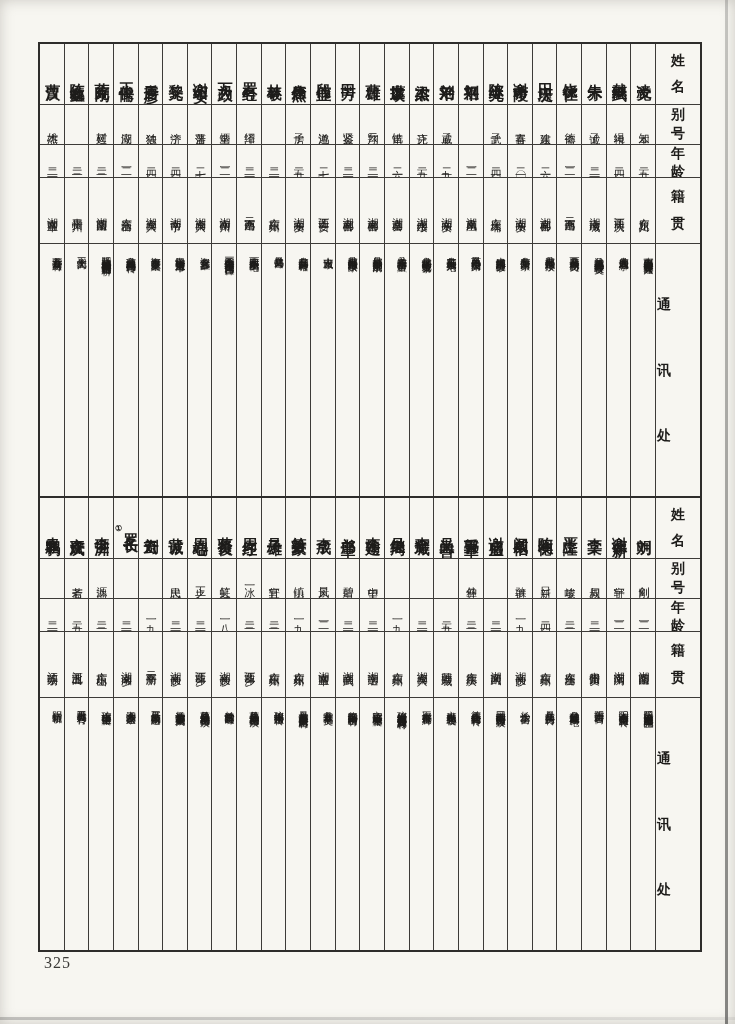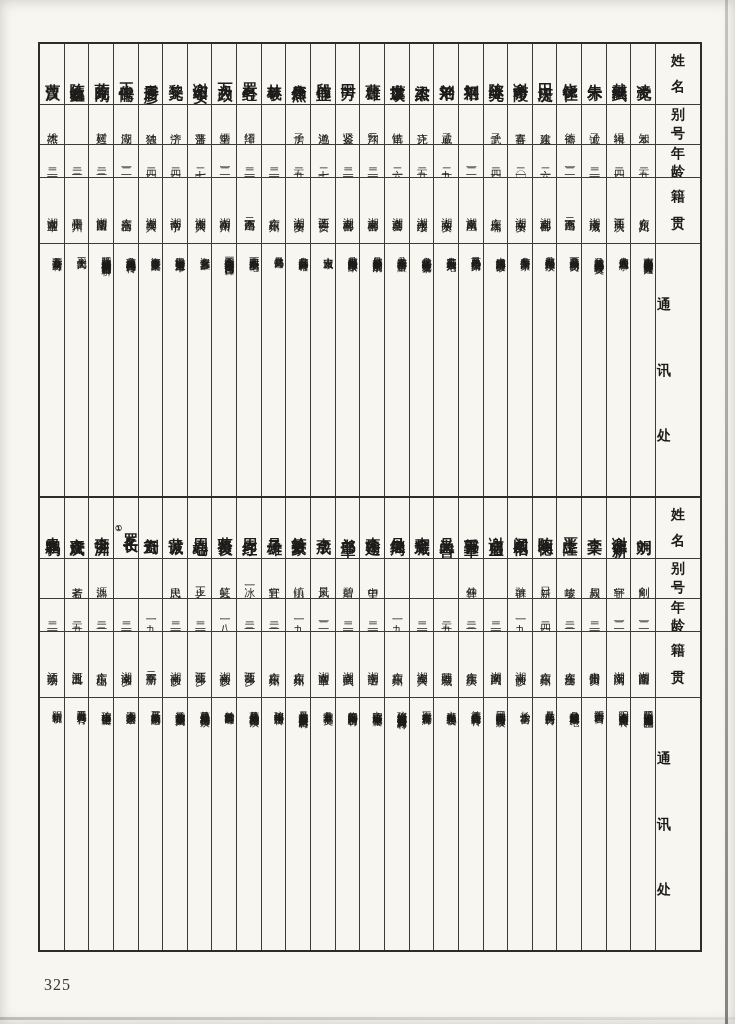--- a/index.html
+++ b/index.html
@@ -62,21 +62,20 @@
   .b-origin .vtext { font-size:11px; letter-spacing:1px; }
   .b-addr .vtext   { font-size:10px; line-height:11.5px; letter-spacing:0.5px; max-height:246px; }
   .note-mark { font-size:8px; display:block; margin-top:2px; text-align:center; }
   
   .hdr .cell { flex-direction:column; justify-content:space-evenly; }
   .hdr .cell span { font-size:14px; font-weight:bold; display:block; }
   .page-number {
     position:absolute; left:44px; top:954px;
     font-size:16px; color:#3a3936; letter-spacing:1px;
     font-family:"Liberation Serif","DejaVu Serif",serif;
-    margin-top:22px;
   }
 </style>
 </head>
 <body>
 
 <div class="page">
   <div class="sheet">
     <section class="vtable upper" id="table-0">
         <div class="col hdr">
           <div class="cell b-name">

